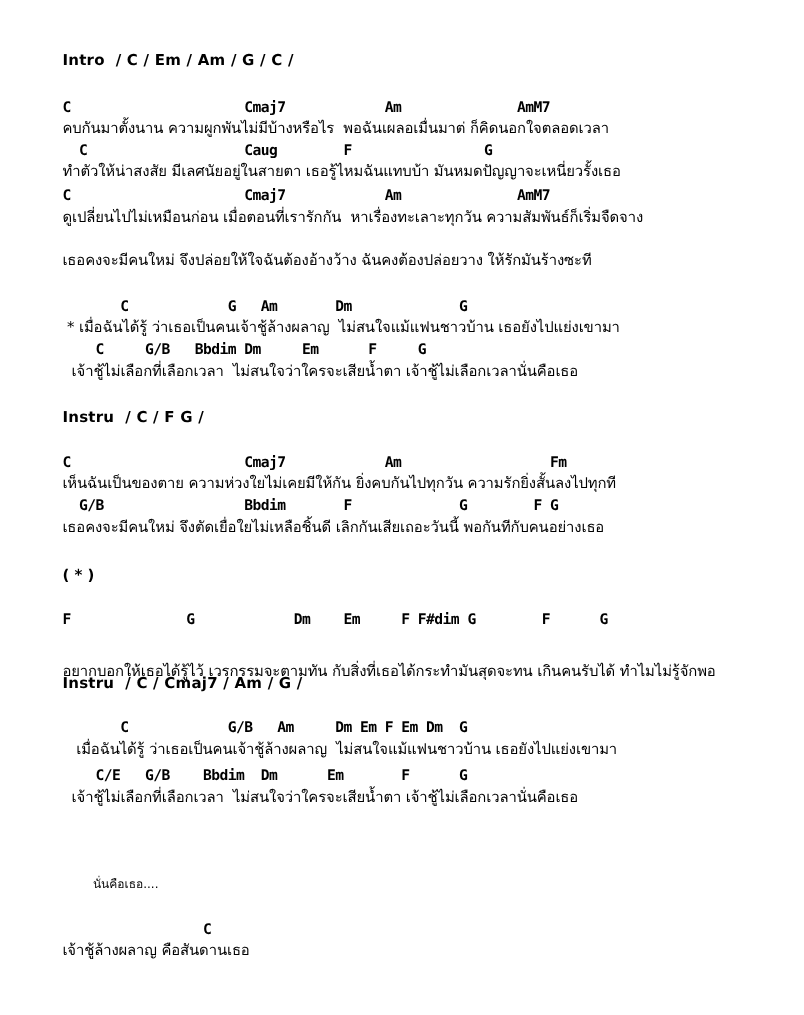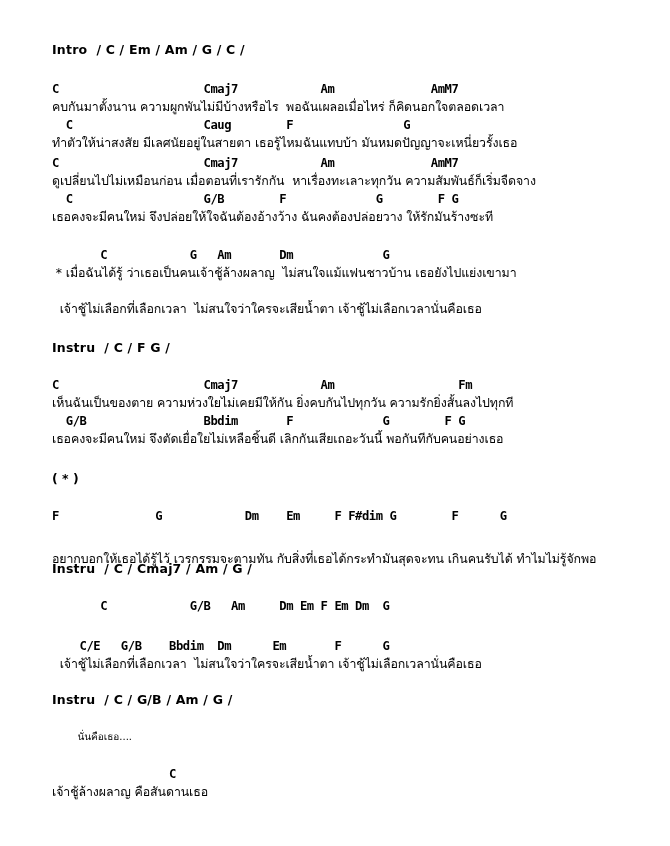--- a/index.html
+++ b/index.html
@@ -61,39 +61,39 @@
     white-space: pre;
   }
 </style>
 </head>
 <body>
 
 <div id="sheet">
 
 <div class="block section-line" style="top: 42px;">Intro  / C / Em / Am / G / C /</div>
     <div class="block chord-row" style="top: 81px;">C                     Cmaj7            Am              AmM7</div>
-    <div class="block lyric-row" style="top: 98px;">คบกันมาตั้งนาน ความผูกพันไม่มีบ้างหรือไร  พอฉันเผลอเมื่อไหร่ ก็คิดนอกใจตลอดเวลา</div>
+    <div class="block lyric-row" style="top: 98px;">คบกันมาตั้งนาน ความผูกพันไม่มีบ้างหรือไร  พอฉันเผลอเมื่นมาต่ ก็คิดนอกใจตลอดเวลา</div>
     <div class="block chord-row" style="top: 117px;">  C                   Caug        F                G</div>
     <div class="block lyric-row" style="top: 134px;">ทำตัวให้น่าสงสัย มีเลศนัยอยู่ในสายตา เธอรู้ไหมฉันแทบบ้า มันหมดปัญญาจะเหนี่ยวรั้งเธอ</div>
     <div class="block chord-row" style="top: 155px;">C                     Cmaj7            Am              AmM7</div>
     <div class="block lyric-row" style="top: 172px;">ดูเปลี่ยนไปไม่เหมือนก่อน เมื่อตอนที่เรารักกัน  หาเรื่องทะเลาะทุกวัน ความสัมพันธ์ก็เริ่มจืดจาง</div>
-    <div class="block chord-row" style="top: 191px;">  C                   G/B        F             G        F G</div>
     <div class="block lyric-row" style="top: 208px;">เธอคงจะมีคนใหม่ จึงปล่อยให้ใจฉันต้องอ้างว้าง ฉันคงต้องปล่อยวาง ให้รักมันร้างซะที</div>
     <div class="block lyric-row" style="top: 264px;"> * เมื่อฉันได้รู้ ว่าเธอเป็นคนเจ้าชู้ล้างผลาญ  ไม่สนใจแม้แฟนชาวบ้าน เธอยังไปแย่งเขามา</div>
     <div class="block chord-row" style="top: 247px;">       C            G   Am       Dm             G</div>
+    <div class="block chord-row" style="top: 283px;">    C     G/B   Bbdim Dm     Em      F     G</div>
     <div class="block lyric-row" style="top: 300px;">  เจ้าชู้ไม่เลือกที่เลือกเวลา  ไม่สนใจว่าใครจะเสียน้ำตา เจ้าชู้ไม่เลือกเวลานั่นคือเธอ</div>
     <div class="block section-line" style="top: 340px;">Instru  / C / F G /</div>
     <div class="block chord-row" style="top: 377px;">C                     Cmaj7            Am                  Fm</div>
     <div class="block lyric-row" style="top: 394px;">เห็นฉันเป็นของตาย ความห่วงใยไม่เคยมีให้กัน ยิ่งคบกันไปทุกวัน ความรักยิ่งสั้นลงไปทุกที</div>
     <div class="block chord-row" style="top: 413px;">  G/B                 Bbdim       F             G        F G</div>
     <div class="block lyric-row" style="top: 430px;">เธอคงจะมีคนใหม่ จึงตัดเยื่อใยไม่เหลือชิ้นดี เลิกกันเสียเถอะวันนี้ พอกันทีกับคนอย่างเธอ</div>
     <div class="block marker-row" style="top: 471px;">( * )</div>
     <div class="block chord-row" style="top: 508px;">F              G            Dm    Em     F F#dim G        F      G</div>
     <div class="block lyric-row" style="top: 525px; margin-top: 25px;">อยากบอกให้เธอได้รู้ไว้ เวรกรรมจะตามทัน กับสิ่งที่เธอได้กระทำมันสุดจะทน เกินคนรับได้ ทำไมไม่รู้จักพอ</div>
     <div class="block section-line" style="top: 561px;">Instru  / C / Cmaj7 / Am / G /</div>
     <div class="block chord-row" style="top: 598px;">       C            G/B   Am     Dm Em F Em Dm  G</div>
+    <div class="block lyric-row" style="top: 615px;">   เมื่อฉันได้รู้ ว่าเธอเป็นคนเจ้าชู้ล้างผลาญ  ไม่สนใจแม้แฟนชาวบ้าน เธอยังไปแย่งเขามา</div>
     <div class="block chord-row" style="top: 638px;">    C/E   G/B    Bbdim  Dm      Em       F      G</div>
     <div class="block lyric-row" style="top: 655px;">  เจ้าชู้ไม่เลือกที่เลือกเวลา  ไม่สนใจว่าใครจะเสียน้ำตา เจ้าชู้ไม่เลือกเวลานั่นคือเธอ</div>
-    <div class="block section-line" style="top: 692px;">Instru  / C / G/B / Am / G /</div>
     <div class="block plain-row" style="top: 729px;">        นั่นคือเธอ....</div>
     <div class="block chord-row" style="top: 766px;">                 C</div>
     <div class="block lyric-row" style="top: 783px;">เจ้าชู้ล้างผลาญ คือสันดานเธอ</div>
   </div>
 
 </body></html>

